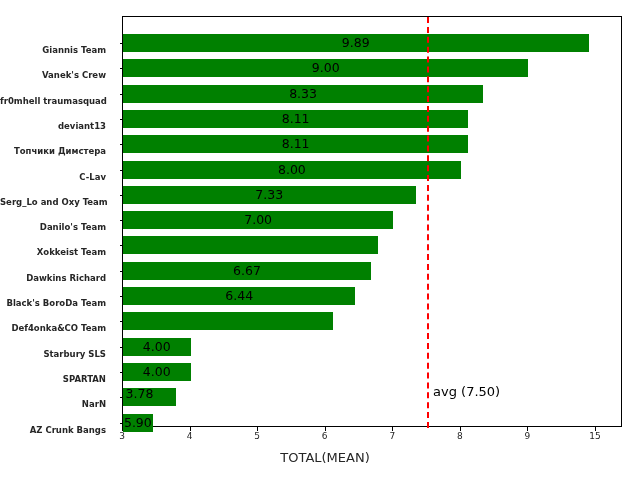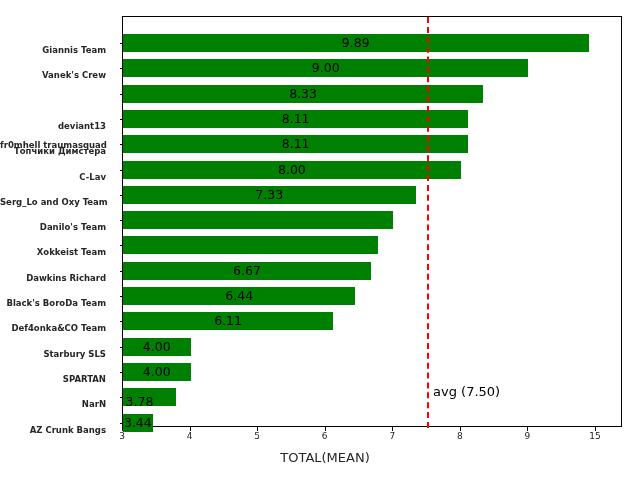--- a/index.html
+++ b/index.html
@@ -139,21 +139,21 @@
   }
 </style>
 </head>
 <body>
 
 <div id="figure">
 
   <div id="ytick-labels">
       <div class="ytick-label" style="top: 37px;">Giannis Team</div>
       <div class="ytick-label" style="top: 62.3px;">Vanek's Crew</div>
-      <div class="ytick-label" style="top: 87.6px; margin-top: 44px;">fr0mhell traumasquad</div>
+      <div class="ytick-label" style="top: 87.6px;">fr0mhell traumasquad</div>
       <div class="ytick-label" style="top: 112.9px;">deviant13</div>
       <div class="ytick-label" style="top: 138.2px;">Топчики Димстера</div>
       <div class="ytick-label" style="top: 163.5px;">C-Lav</div>
       <div class="ytick-label" style="top: 188.8px;">Serg_Lo and Oxy Team</div>
       <div class="ytick-label" style="top: 214.1px;">Danilo's Team</div>
       <div class="ytick-label" style="top: 239.4px;">Xokkeist Team</div>
       <div class="ytick-label" style="top: 264.7px;">Dawkins Richard</div>
       <div class="ytick-label" style="top: 290px;">Black's BoroDa Team</div>
       <div class="ytick-label" style="top: 315.3px;">Def4onka&amp;CO Team</div>
       <div class="ytick-label" style="top: 340.6px;">Starbury SLS</div>
@@ -179,43 +179,43 @@
         <div class="bar" style="left: 0px; top: 118.2px; width: 345.27px;"></div>
         <div class="bar-label" style="left: 0px; top: 118.2px; width: 345.27px;">8.11</div>
         <div class="ytick-mark" style="top: 127.2px;"></div>
         <div class="bar" style="left: 0px; top: 143.5px; width: 337.838px;"></div>
         <div class="bar-label" style="left: 0px; top: 143.5px; width: 337.838px;">8.00</div>
         <div class="ytick-mark" style="top: 152.5px;"></div>
         <div class="bar" style="left: 0px; top: 168.8px; width: 292.568px;"></div>
         <div class="bar-label" style="left: 0px; top: 168.8px; width: 292.568px;">7.33</div>
         <div class="ytick-mark" style="top: 177.8px;"></div>
         <div class="bar" style="left: 0px; top: 194.1px; width: 270.27px;"></div>
+        <div class="bar-label" style="left: 0px; top: 194.1px; width: 270.27px;">7.00</div>
         <div class="ytick-mark" style="top: 203.1px;"></div>
         <div class="bar" style="left: 0px; top: 219.4px; width: 255.405px;"></div>
         <div class="ytick-mark" style="top: 228.4px;"></div>
         <div class="bar" style="left: 0px; top: 244.7px; width: 247.973px;"></div>
         <div class="bar-label" style="left: 0px; top: 244.7px; width: 247.973px;">6.67</div>
         <div class="ytick-mark" style="top: 253.7px;"></div>
         <div class="bar" style="left: 0px; top: 270px; width: 232.432px;"></div>
         <div class="bar-label" style="left: 0px; top: 270px; width: 232.432px;">6.44</div>
         <div class="ytick-mark" style="top: 279px;"></div>
         <div class="bar" style="left: 0px; top: 295.3px; width: 210.135px;"></div>
-        <div class="bar-label" style="left: 0px; top: 295.3px; width: 210.135px;">6.11</div>
         <div class="ytick-mark" style="top: 304.3px;"></div>
         <div class="bar" style="left: 0px; top: 320.6px; width: 67.5676px;"></div>
         <div class="bar-label" style="left: 0px; top: 320.6px; width: 67.5676px;">4.00</div>
         <div class="ytick-mark" style="top: 329.6px;"></div>
         <div class="bar" style="left: 0px; top: 345.9px; width: 67.5676px;"></div>
         <div class="bar-label" style="left: 0px; top: 345.9px; width: 67.5676px;">4.00</div>
         <div class="ytick-mark" style="top: 354.9px;"></div>
         <div class="bar" style="left: 0px; top: 371.2px; width: 52.7027px;"></div>
-        <div class="bar-label" style="left: 0px; top: 376px; width: 33px; text-align: center;">3.78</div>
+        <div class="bar-label" style="left: 0px; top: 368px; width: 33px; text-align: center;">3.78</div>
         <div class="ytick-mark" style="top: 380.2px;"></div>
         <div class="bar" style="left: 0px; top: 396.5px; width: 29.7297px;"></div>
-        <div class="bar-label" style="left: 0px; top: 396.5px; width: 29.7297px;">3.44</div>
+        <div class="bar-label" style="left: 0px; top: 396.5px; width: 29.7297px;">5.90</div>
         <div class="ytick-mark" style="top: 405.5px;"></div>
       </div>
     <div id="avg-line" style="left: 304.054px;"></div>
     <div id="avg-label" style="left: 310.054px; top: 367px;">avg (7.50)</div>
   </div>
 
   <div id="xticks-container">
       <div class="xtick-mark" style="left: 122px; top: 427px;"></div>
       <div class="xtick-label" style="left: 122px;">3</div>
       <div class="xtick-mark" style="left: 189.568px; top: 427px;"></div>

